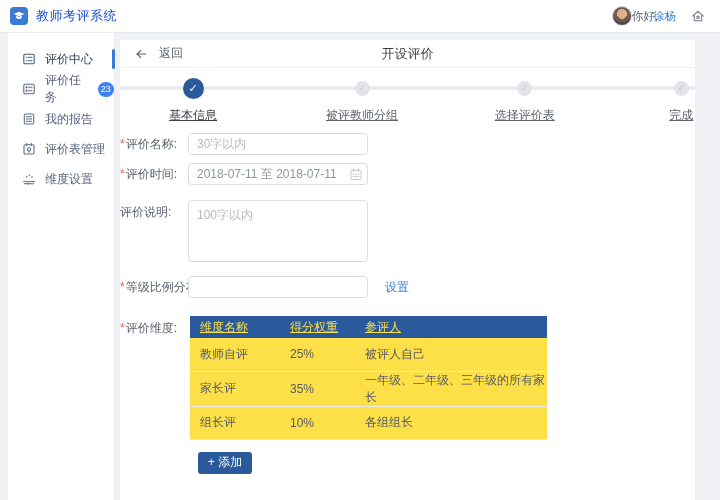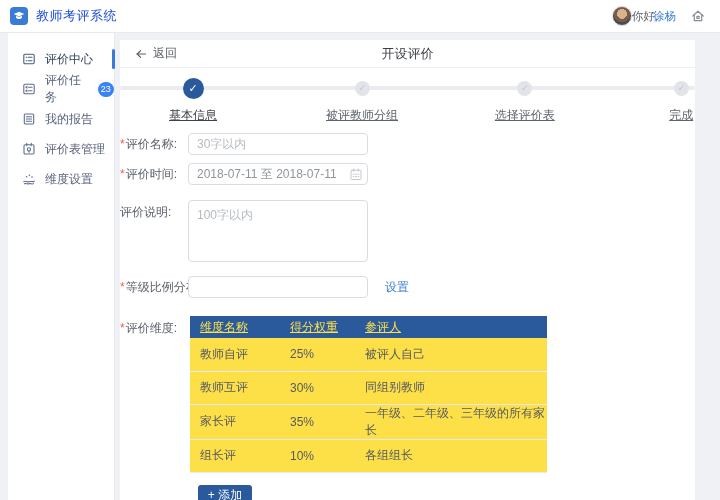--- a/index.html
+++ b/index.html
@@ -34,21 +34,21 @@
     width:3px; background:#3a7bd5; border-radius:2px; }
   .badge { margin-left:3px; min-width:15px; height:15px; border-radius:8px; background:#3b82f6;
     color:#fff; font-size:9px; display:flex; align-items:center; justify-content:center; padding:0 4px; }
 
   
   .main { position:absolute; left:107px; top:33px; right:0; bottom:0; padding:7px 25px 0 13px; }
   .card { background:#fff; width:100%; height:478px; }
 
   .topbar { height:28px; display:flex; align-items:center; padding:0 14px; position:relative;
     border-bottom:1px solid #f0f1f4; }
-  .back { display:flex; align-items:center; gap:6px; font-size:12px; color:#5a5e66; cursor:pointer;
+  .back { display:flex; align-items:center; gap:12px; font-size:12px; color:#5a5e66; cursor:pointer;
     z-index:2; }
   .page-title { position:absolute; left:0; right:0; text-align:center; font-size:13px; color:#3c3f45; }
 
   
   .stepper { position:relative; height:50px; }
   .track { position:absolute; left:0; right:0; top:18px; height:4px; background:#ececf0; border-radius:2px; }
   .step { position:absolute; top:9px; transform:translateX(-50%); display:flex; flex-direction:column;
     align-items:center; }
   .circ-wrap { height:22px; display:flex; align-items:center; justify-content:center; }
   .circ { width:15px; height:15px; border-radius:50%; background:#e2e4e9; color:#c2c6cd;
@@ -274,25 +274,20 @@
                 <th>参评人</th>
               </tr>
             </thead>
             <tbody>
               <tr>
                 <td>教师自评</td>
                 <td>25%</td>
                 <td>被评人自己</td>
               </tr>
               <tr>
-                <td>教师互评</td>
-                <td>30%</td>
-                <td>同组别教师</td>
-              </tr>
-              <tr>
                 <td>家长评</td>
                 <td>35%</td>
                 <td class="link-cell">一年级、二年级、三年级的所有家长</td>
               </tr>
               <tr>
                 <td>组长评</td>
                 <td>10%</td>
                 <td>各组组长</td>
               </tr>
             </tbody>

